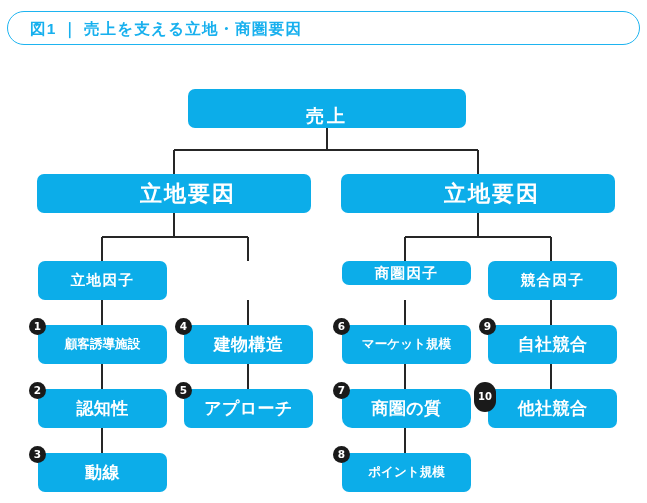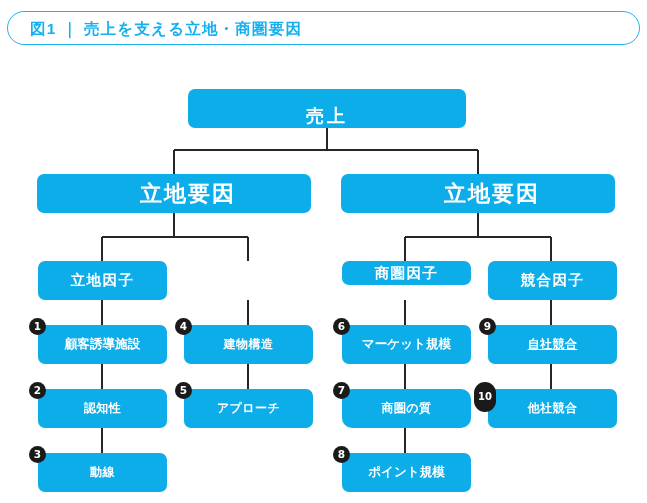--- a/index.html
+++ b/index.html
@@ -80,21 +80,21 @@
   .node.level2 {
     font-size: 22px;
     letter-spacing: 2px;
     padding-left: 28px;
   }
   .node.level3 {
     font-size: 14.5px;
     letter-spacing: 1.4px;
   }
   .node.leaf {
-    font-size: 12px;
+    font-size: 17px;
     letter-spacing: 0.4px;
   }
   .node.leaf.tight {
     font-size: 12.6px;
     letter-spacing: 0px;
   }
 
   
   .badge {
     position: absolute;
@@ -241,21 +241,21 @@
   <div class="badge one-digit" style="left:333px; top:446px;">
     <span>8</span>
   </div>
   <div class="node leaf tight" style="left:342px; top:453px; width:129px; height:39px;">
     <span>ポイント規模</span>
   </div>
 
   <div class="badge one-digit" style="left:479px; top:318px;">
     <span>9</span>
   </div>
-  <div class="node leaf" style="left:488px; top:325px; width:129px; height:39px;text-decoration:underline;">
+  <div class="node leaf" style="left:488px; top:325px; width:129px; height:39px;">
     <span>自社競合</span>
   </div>
 
   <div class="badge two-digit" style="left:474px; top:382px;">
     <span>10</span>
   </div>
   <div class="node leaf" style="left:488px; top:389px; width:129px; height:39px;">
     <span>他社競合</span>
   </div>
 

